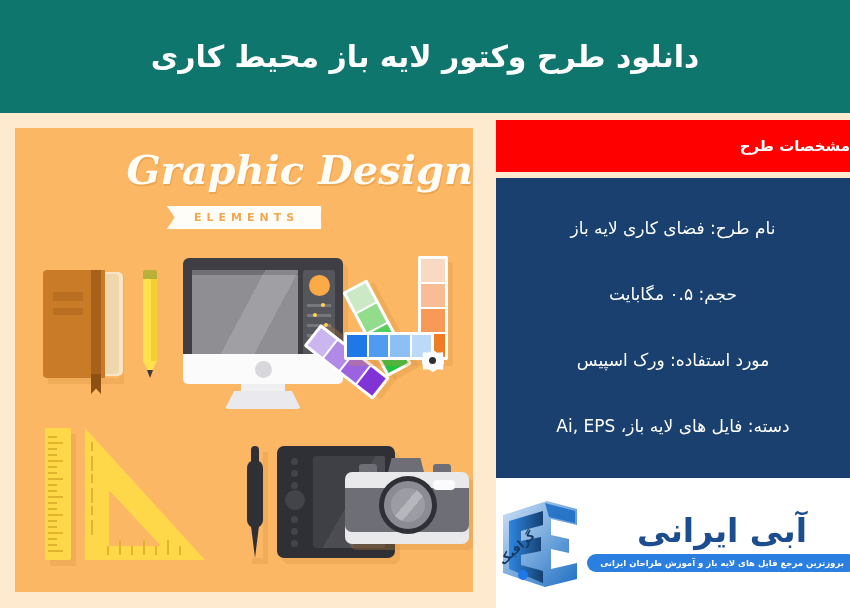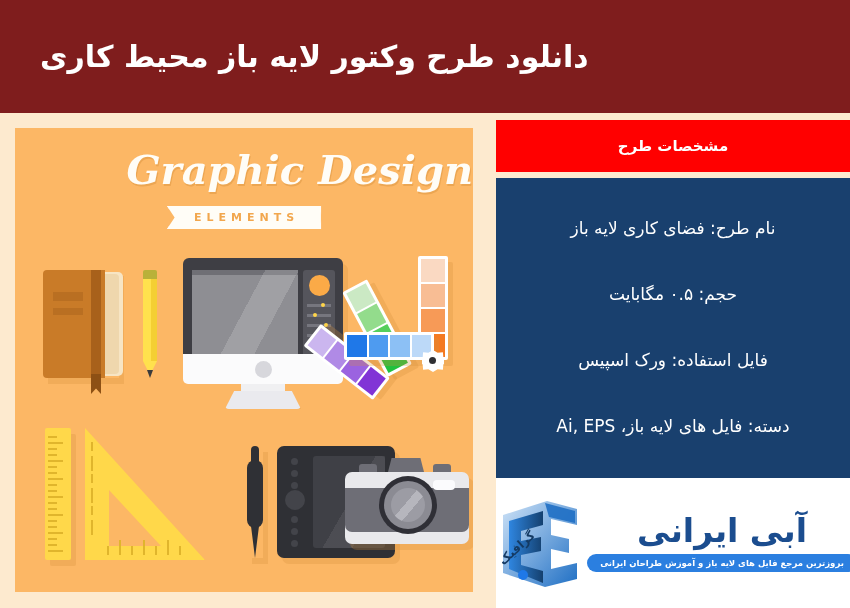--- a/index.html
+++ b/index.html
@@ -7,22 +7,22 @@
   html, body {
     width:850px; height:608px;
     font-family:"DejaVu Sans","Liberation Sans",sans-serif;
     background:#fdeacf; overflow:hidden;
   }
   .page { position:relative; width:850px; height:608px; background:#fdeacf; }
 
   
   .header {
     position:absolute; left:0; top:0; width:850px; height:113px;
-    background:#7f1d1d; color:#ffffff; text-align:center;
-    display:flex; flex-direction:column; align-items:flex-end; justify-content:center;
+    background:#0f766e; color:#ffffff; text-align:center;
+    display:flex; flex-direction:column; align-items:center; justify-content:center;
   }
   .header-title {
     font-size:30px; font-weight:bold; line-height:1.25;
     padding:0 40px; letter-spacing:0; direction:rtl;
   }
   .header-sub {
     font-size:17px; font-weight:bold; margin-top:10px; direction:rtl;
   }
 
   
@@ -177,21 +177,21 @@
   .cm-lens2{ position:absolute; left:39px; top:23px; width:48px; height:48px;
              background:#8b8b93; border-radius:50%; }
   .cm-lens3{ position:absolute; left:46px; top:30px; width:34px; height:34px;
              background:#9c9ca4; border-radius:50%;
              background-image:linear-gradient(130deg,transparent 44%,#b6b6bd 44%,#b6b6bd 62%,transparent 62%); }
 
   
   .spec-head {
     position:absolute; left:496px; top:120px; width:354px; height:52px;
     background:#ff0000; color:#ffffff;
-    display:flex; align-items:center; justify-content:center;
+    display:flex; align-items:center; justify-content:flex-start;
     font-size:15px; font-weight:bold; direction:rtl;
   }
   .spec-panel {
     position:absolute; left:496px; top:178px; width:354px; height:300px;
     background:#19406e; color:#ffffff;
     display:flex; flex-direction:column; justify-content:space-around;
     padding:18px 12px; direction:rtl;
   }
   .spec-row {
     text-align:center; font-size:17px; font-weight:normal; line-height:1.5;
@@ -380,21 +380,21 @@
     </div>
   </div>
 
   <div class="spec-head">
     <span>مشخصات طرح</span>
   </div>
 
   <div class="spec-panel">
     <div class="spec-row">نام طرح: فضای کاری لایه باز</div>
     <div class="spec-row">حجم: ۰.۵ مگابایت</div>
-    <div class="spec-row">فایل استفاده: ورک اسپیس</div>
+    <div class="spec-row">مورد استفاده: ورک اسپیس</div>
     <div class="spec-row">دسته: فایل های لایه باز، Ai, EPS</div>
   </div>
 
   <div class="logo-area">
     <div class="logo-text">
       <div class="logo-word">آبی ایرانی</div>
       <div class="logo-tag">بروزترین مرجع فایل های لایه باز و آموزش طراحان ایرانی</div>
     </div>
     <div class="logo-mark">
       <svg viewBox="0 0 92 96" xmlns="http://www.w3.org/2000/svg">

